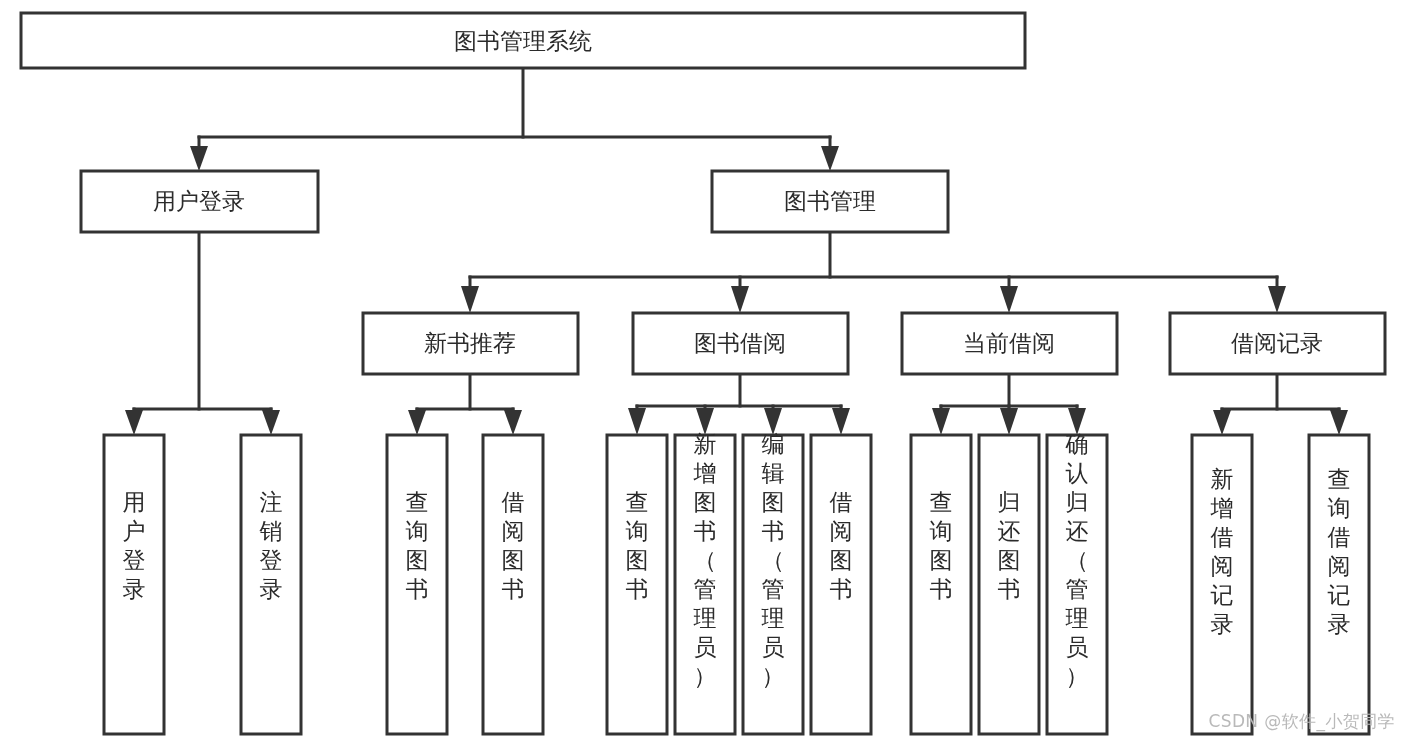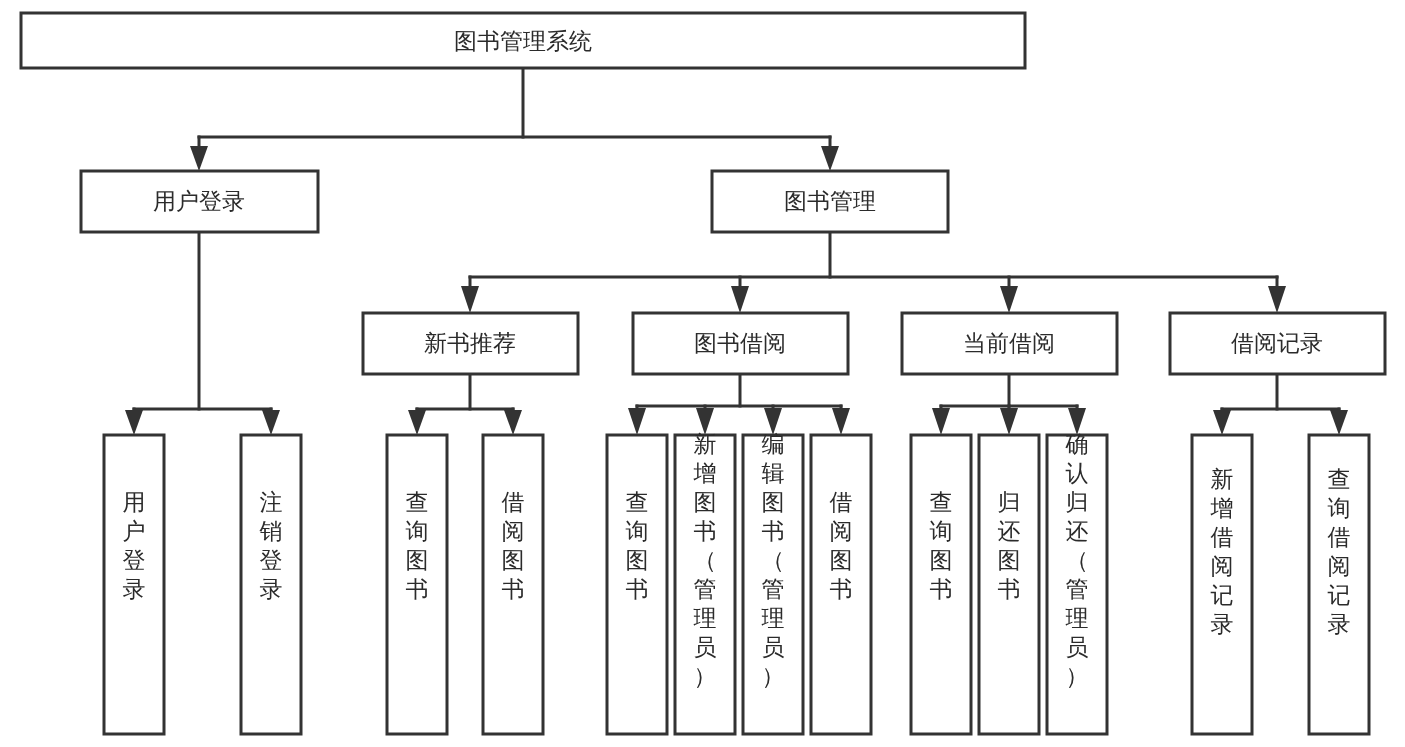--- a/index.html
+++ b/index.html
@@ -233,14 +233,15 @@
       <rect class="node-box" x="1192" y="435" width="60" height="299"></rect>
       <text class="node-label-v" x="1222" y="487"><tspan x="1222" y="487">新</tspan><tspan x="1222" y="516">增</tspan><tspan x="1222" y="545">借</tspan><tspan x="1222" y="574">阅</tspan><tspan x="1222" y="603">记</tspan><tspan x="1222" y="632">录</tspan></text>
     </g>
     <g>
       <rect class="node-box" x="1309" y="435" width="60" height="299"></rect>
       <text class="node-label-v" x="1339" y="487"><tspan x="1339" y="487">查</tspan><tspan x="1339" y="516">询</tspan><tspan x="1339" y="545">借</tspan><tspan x="1339" y="574">阅</tspan><tspan x="1339" y="603">记</tspan><tspan x="1339" y="632">录</tspan></text>
     </g>
 
   </svg>
 
+  <div class="watermark-text">CSDN @软件_小贺同学</div>
 
 </div>
 
 </body></html>

